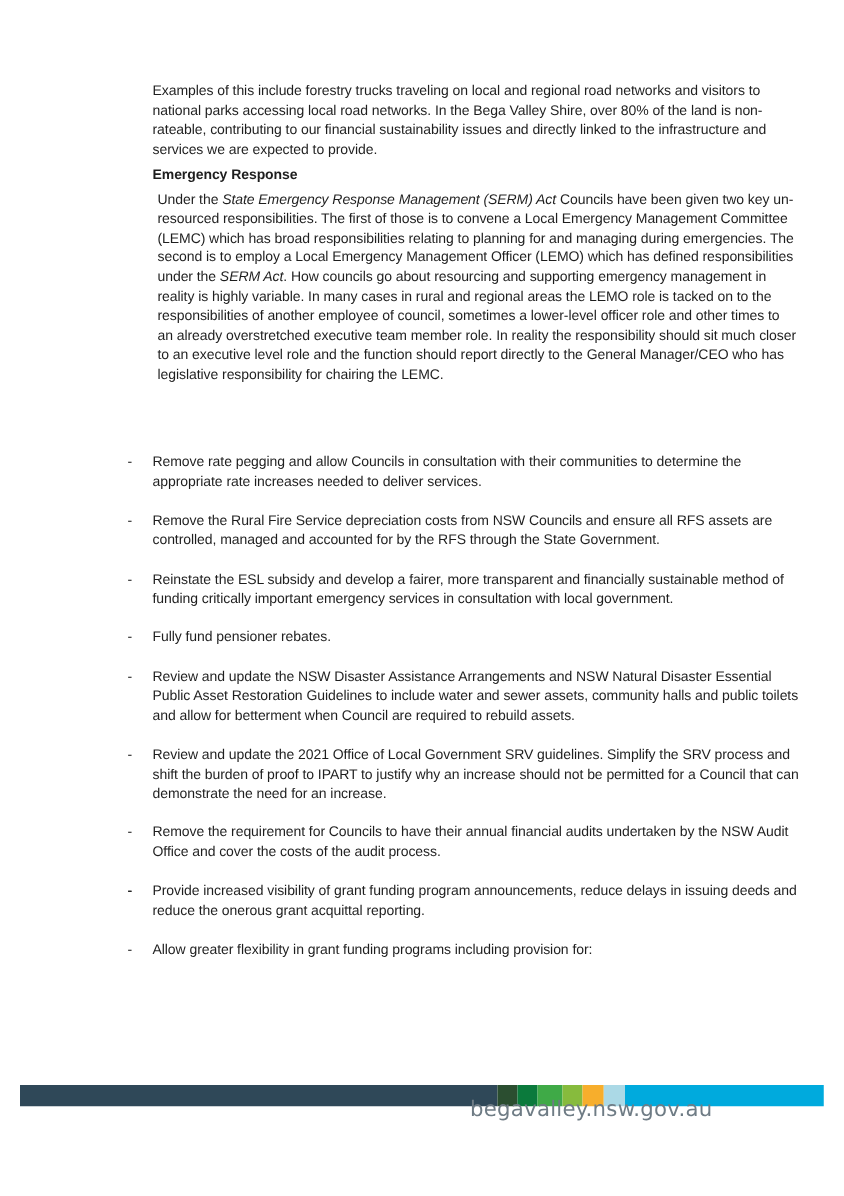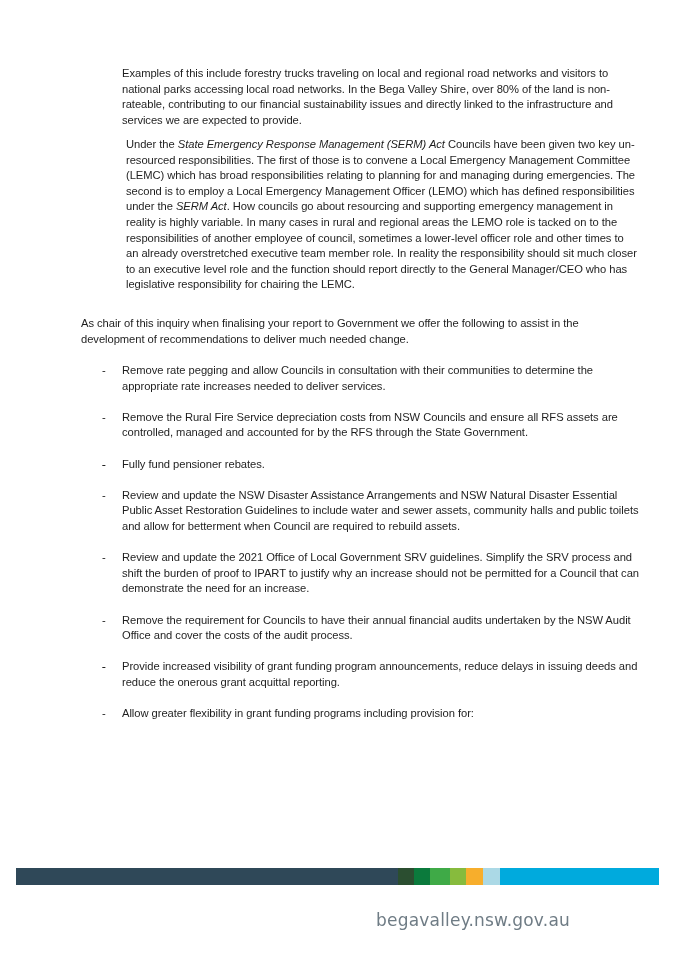--- a/index.html
+++ b/index.html
@@ -72,45 +72,45 @@
     top: 868px;
     width: 643px;
     height: 17px;
     display: flex;
   }
   .bar-seg { height: 100%; }
 
   .footer-url {
     position: absolute;
     left: 376px;
-    top: 910px;
+    top: 878px;
     font-size: 17px;
     letter-spacing: 0.2px;
     color: #6f7c85;
     font-family: "DejaVu Sans", sans-serif;
     font-weight: normal;
   }
 </style>
 </head>
 <body>
 
 <div class="page">
 
   <p class="text indented-block para1">Examples of this include forestry trucks traveling on local and regional road networks and visitors to national parks accessing local road networks. In the Bega Valley Shire, over 80% of the land is non-rateable, contributing to our financial sustainability issues and directly linked to the infrastructure and services we are expected to provide.</p>
 
   <div class="text indented-block section">
+    <p class="section-heading">Emergency Response</p>
     <p class="section-body"><span>Under the </span><em>State Emergency Response Management (SERM) Act</em><span> Councils have been given two key un-resourced responsibilities. The first of those is to convene a Local Emergency Management Committee (LEMC) which has broad responsibilities relating to planning for and managing during emergencies. The second is to employ a Local Emergency Management Officer (LEMO) which has defined responsibilities under the </span><em>SERM Act</em><span>. How councils go about resourcing and supporting emergency management in reality is highly variable. In many cases in rural and regional areas the LEMO role is tacked on to the responsibilities of another employee of council, sometimes a lower-level officer role and other times to an already overstretched executive team member role. In reality the responsibility should sit much closer to an executive level role and the function should report directly to the General Manager/CEO who has legislative responsibility for chairing the LEMC.</span></p>
   </div>
 
-  <p class="text intro">As chair of this inquiry when finalising your report to Government we offer the following to assist in the development of recommendations to deliver much needed change.</p>
 
   <ul class="text rec-list" id="rec-list">
       <li class="rec-item"><span class="rec-dash">-</span><span>Remove rate pegging and allow Councils in consultation with their communities to determine the appropriate rate increases needed to deliver services.</span></li>
       <li class="rec-item"><span class="rec-dash">-</span><span>Remove the Rural Fire Service depreciation costs from NSW Councils and ensure all RFS assets are controlled, managed and accounted for by the RFS through the State Government.</span></li>
-      <li class="rec-item"><span class="rec-dash">-</span></li>
+      <li class="rec-item"><span class="rec-dash">-</span><span>Reinstate the ESL subsidy and develop a fairer, more transparent and financially sustainable method of funding critically important emergency services in consultation with local government.</span></li>
       <li class="rec-item"><span class="rec-dash">-</span><span>Fully fund pensioner rebates.</span></li>
       <li class="rec-item"><span class="rec-dash">-</span><span>Review and update the NSW Disaster Assistance Arrangements and NSW Natural Disaster Essential Public Asset Restoration Guidelines to include water and sewer assets, community halls and public toilets and allow for betterment when Council are required to rebuild assets.</span></li>
       <li class="rec-item"><span class="rec-dash">-</span><span>Review and update the 2021 Office of Local Government SRV guidelines. Simplify the SRV process and shift the burden of proof to IPART to justify why an increase should not be permitted for a Council that can demonstrate the need for an increase.</span></li>
       <li class="rec-item"><span class="rec-dash">-</span><span>Remove the requirement for Councils to have their annual financial audits undertaken by the NSW Audit Office and cover the costs of the audit process.</span></li>
       <li class="rec-item"><span class="rec-dash">-</span></li>
       <li class="rec-item"><span class="rec-dash">-</span><span>Provide increased visibility of grant funding program announcements, reduce delays in issuing deeds and reduce the onerous grant acquittal reporting.</span></li>
       <li class="rec-item"><span class="rec-dash">-</span><span>Allow greater flexibility in grant funding programs including provision for:</span></li>
     </ul>
 
   <div class="footer-bar" id="footer-bar">

